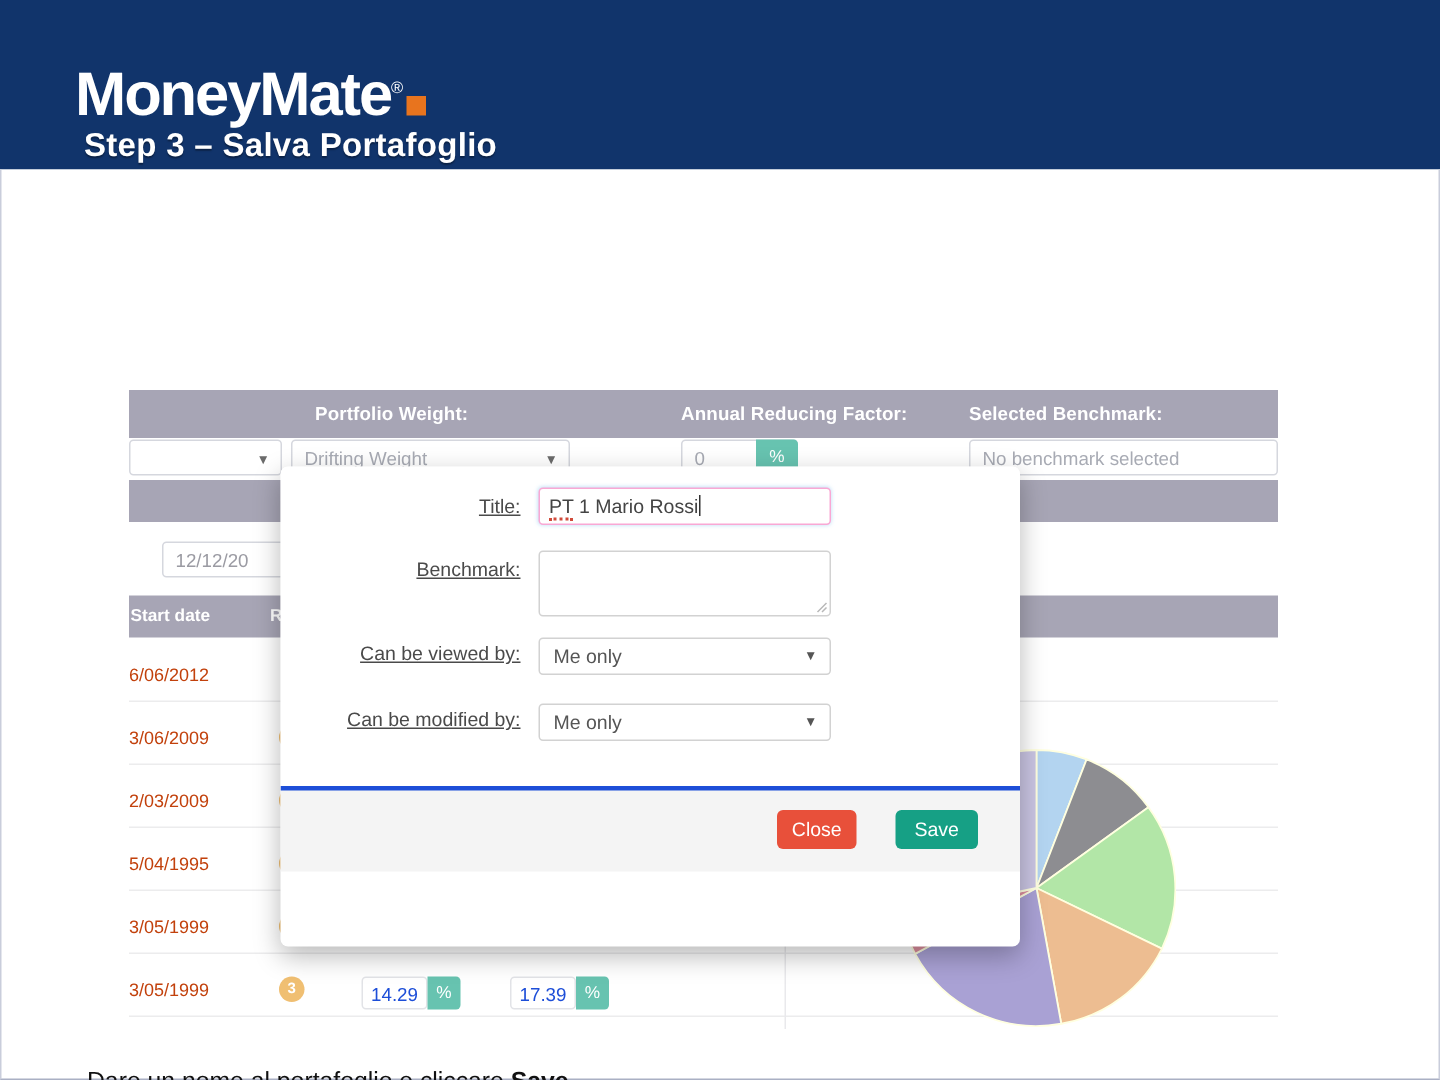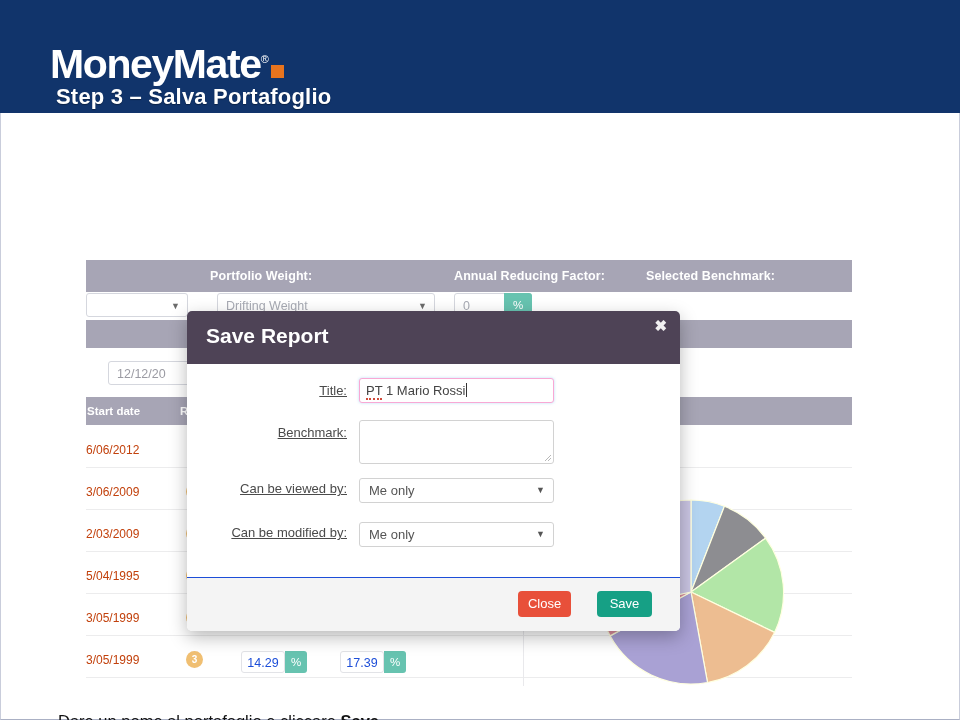--- a/index.html
+++ b/index.html
@@ -261,21 +261,21 @@
   .sel-box .caret {
     position: absolute; right: 8px; top: 0;
     color: #555555;
     font-size: 9px;
     line-height: 23px;
   }
   #modal-foot {
     position: relative;
     height: 54px;
     background: #f4f4f4;
-    border-top: 1px solid #1d4ed8;
+    border-top: 3px solid #1d4ed8;
   }
   .btn {
     position: absolute; top: 13px;
     height: 26px;
     border-radius: 4px;
     color: #ffffff;
     font-size: 13px;
     line-height: 26px;
     text-align: center;
     cursor: pointer;
@@ -308,23 +308,24 @@
     <div id="shot">
 
       <div class="bar-gray" style="left:0;top:2px;width:766px;height:32px;"></div>
       <div class="lbl-white" style="left:124px;top:11px;">Portfolio Weight:</div>
       <div class="lbl-white" style="left:368px;top:11px;">Annual Reducing Factor:</div>
       <div class="lbl-white" style="left:560px;top:11px;">Selected Benchmark:</div>
 
       <div class="field" style="left:0px;top:35px;width:102px;height:24px;">
           <span class="caret">▼</span>
         </div>
-      <div class="field" style="left:131px;top:35px;width:218px;height:24px;"><span>Drifting Weight</span><span class="caret">▼</span></div>
+      <div class="field" style="left:108px;top:35px;width:186px;height:24px;"><span>Drifting Weight</span><span class="caret">▼</span></div>
       <div class="field" style="left:368px;top:35px;width:78px;height:24px;"><span>0</span></div>
       <div class="pct" style="left:418px;top:35px;width:28px;height:24px;line-height:24px;">%</div>
+      <div class="field" style="left:560px;top:35px;width:206px;height:24px;"><span>No benchmark selected</span></div>
 
       <div class="bar-gray" style="left:0;top:62px;width:766px;height:28px;"></div>
 
       <div class="field" style="left:22px;top:103px;width:92px;height:24px;color:#9b9ba3;"><span>12/12/20</span></div>
 
       <div class="bar-gray" style="left:0;top:139px;width:766px;height:28px;"></div>
       <div class="th" style="left:1px;top:147px;">Start date</div>
       <div class="th" style="left:94px;top:147px;">Risk</div>
 
       <div class="cell-date" style="left:0px;top:185px;">6/06/2012</div>
@@ -364,24 +365,20 @@
             <path d="M0,0 L74.6,-53.8 A92,92 0 0,1 83.6,40.4 Z" fill="#b2e6a7" stroke="#ffffe0" stroke-width="1.2"></path>
             <path d="M0,0 L83.6,40.4 A92,92 0 0,1 16.5,90.5 Z" fill="#edbd91" stroke="#ffffe0" stroke-width="1.2"></path>
             <path d="M0,0 L16.5,90.5 A92,92 0 0,1 -80.9,43.9 Z" fill="#a9a1d4" stroke="#ffffe0" stroke-width="1.2"></path>
             <path d="M0,0 L-80.9,43.9 A92,92 0 0,1 -90.1,18.7 Z" fill="#dc8e9e" stroke="#ffffe0" stroke-width="1.2"></path>
             <path d="M0,0 L-90.1,18.7 A92,92 0 0,1 0,-92 Z" fill="#c9c4e2" stroke="#ffffe0" stroke-width="1.2"></path>
           </g>
         </svg>
       </div>
 
       <div id="modal">
-        <div id="modal-head">
-          <div id="modal-title">Save Report</div>
-          <div id="modal-close">✖</div>
-        </div>
 
         <div id="modal-body">
           <div class="f-label" style="left:60px;top:19px;width:100px;">Title:</div>
           <div id="title-input"><span class="squig">PT</span> <span>1 Mario Rossi</span><span class="cur"></span></div>
 
           <div class="f-label" style="left:60px;top:61px;width:100px;">Benchmark:</div>
           <div id="comments-box">
               <svg class="grip" viewBox="0 0 9 9">
                 <path d="M8,2 L2,8 M8,5 L5,8" stroke="#b8b8b8" stroke-width="1" fill="none"></path>
               </svg>

